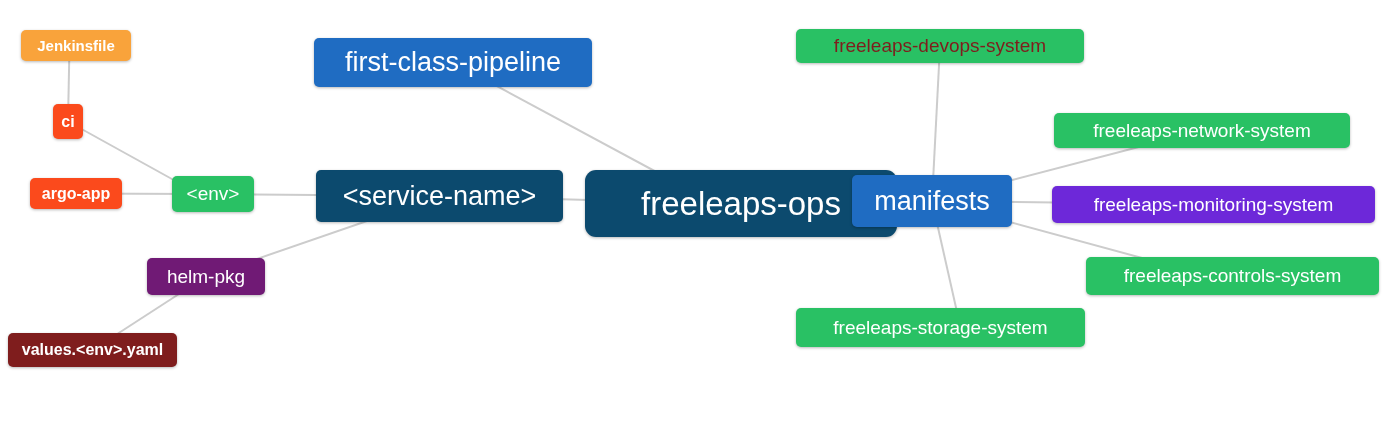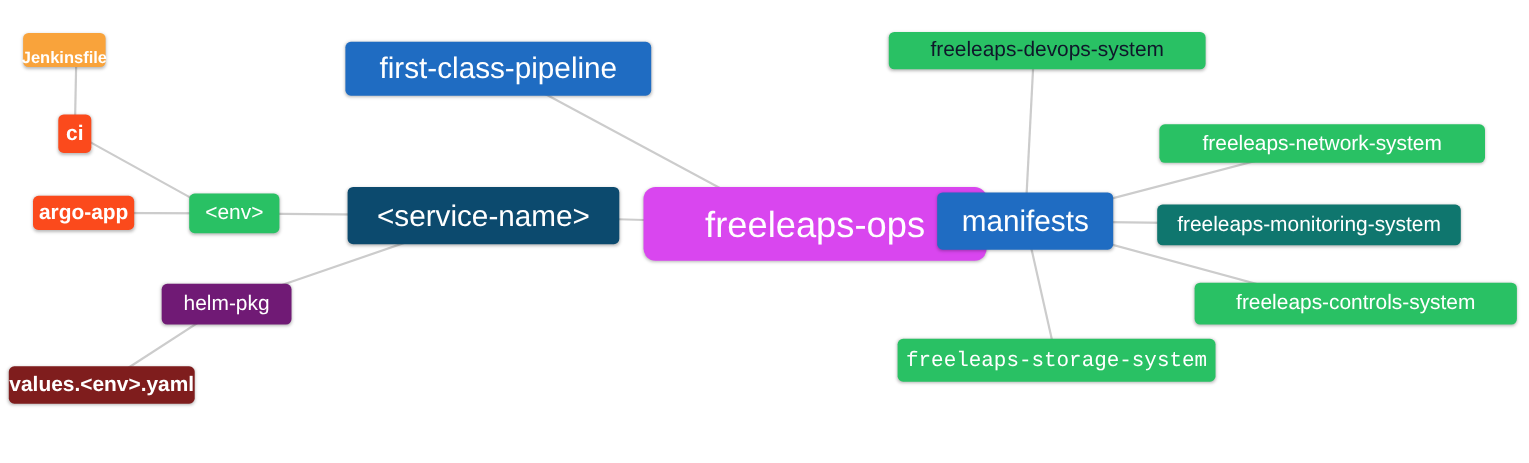--- a/index.html
+++ b/index.html
@@ -27,21 +27,21 @@
     border-radius: 5px;
     color: #ffffff;
     white-space: nowrap;
     box-shadow: 0 1px 3px rgba(0,0,0,0.28);
     cursor: pointer;
     user-select: none;
   }
   .depth-1 { font-size: 33px; }
   .depth-2 { font-size: 27px; }
   .depth-3 { font-size: 19px; }
-  .depth-4 { font-size: 19px; font-weight: bold; }
+  .depth-4 { font-size: 16px; font-weight: bold; }
   .depth-5 { font-size: 15px; font-weight: bold; }
 </style>
 </head>
 <body>
 
 <div class="stage">
   <svg class="edge-layer" xmlns="http://www.w3.org/2000/svg" viewBox="0 0 1390 421">
       <line x1="68" y1="121.5" x2="69.5" y2="45.5" stroke="#cccccc" stroke-width="2"></line>
       <line x1="199" y1="194" x2="68" y2="121.5" stroke="#cccccc" stroke-width="2"></line>
       <line x1="199" y1="194" x2="76" y2="193.5" stroke="#cccccc" stroke-width="2"></line>
@@ -51,58 +51,58 @@
       <line x1="715" y1="203.5" x2="439.5" y2="196" stroke="#cccccc" stroke-width="2"></line>
       <line x1="715" y1="203.5" x2="453" y2="62.5" stroke="#cccccc" stroke-width="2"></line>
       <line x1="715" y1="203.5" x2="932" y2="201" stroke="#cccccc" stroke-width="2"></line>
       <line x1="932" y1="201" x2="940" y2="46" stroke="#cccccc" stroke-width="2"></line>
       <line x1="932" y1="201" x2="1202" y2="130.5" stroke="#cccccc" stroke-width="2"></line>
       <line x1="932" y1="201" x2="1213.5" y2="204.5" stroke="#cccccc" stroke-width="2"></line>
       <line x1="932" y1="201" x2="1208.5" y2="276" stroke="#cccccc" stroke-width="2"></line>
       <line x1="932" y1="201" x2="960.5" y2="327.5" stroke="#cccccc" stroke-width="2"></line>
     </svg>
 
-<div class="node depth-1" style="left: 585px; top: 170px; width: 312px; height: 67px; background: #d946ef; color: rgb(255, 255, 255); border-radius: 11px;">
+<div class="node depth-1" style="left: 585px; top: 170px; width: 312px; height: 67px; background: #0c4a6e; color: rgb(255, 255, 255); border-radius: 11px;">
       <span>freeleaps-ops</span>
     </div>
     <div class="node depth-2" style="left: 314px; top: 38px; width: 278px; height: 49px; background: rgb(31, 108, 194); color: rgb(255, 255, 255);">
       <span>first-class-pipeline</span>
     </div>
     <div class="node depth-2" style="left: 316px; top: 170px; width: 247px; height: 52px; background: #0c4a6e; color: rgb(255, 255, 255);">
       <span>&lt;service-name&gt;</span>
     </div>
     <div class="node depth-2" style="left: 852px; top: 175px; width: 160px; height: 52px; background: rgb(31, 108, 194); color: rgb(255, 255, 255);">
       <span>manifests</span>
     </div>
     <div class="node depth-3" style="left: 158px; top: 176px; width: 82px; height: 36px; background: rgb(41, 193, 100); color: rgb(255, 255, 255); margin-left: 14px;">
       <span>&lt;env&gt;</span>
     </div>
     <div class="node depth-3" style="left: 147px; top: 258px; width: 118px; height: 37px; background: #701a75; color: rgb(255, 255, 255);">
       <span>helm-pkg</span>
     </div>
-    <div class="node depth-3" style="left: 796px; top: 29px; width: 288px; height: 34px; background: rgb(41, 193, 100); color: #0f172a; margin-left: 12px;">
+    <div class="node depth-3" style="left: 796px; top: 29px; width: 288px; height: 34px; background: rgb(41, 193, 100); color: #7f1d1d;">
       <span>freeleaps-devops-system</span>
     </div>
     <div class="node depth-3" style="left: 1054px; top: 113px; width: 296px; height: 35px; background: rgb(41, 193, 100); color: rgb(255, 255, 255);">
       <span>freeleaps-network-system</span>
     </div>
-    <div class="node depth-3" style="left: 1052px; top: 186px; width: 276px; height: 37px; background: #0f766e; color: rgb(255, 255, 255);">
+    <div class="node depth-3" style="left: 1052px; top: 186px; width: 323px; height: 37px; background: #6d28d9; color: rgb(255, 255, 255);">
       <span>freeleaps-monitoring-system</span>
     </div>
     <div class="node depth-3" style="left: 1062px; top: 257px; width: 293px; height: 38px; background: rgb(41, 193, 100); color: rgb(255, 255, 255); margin-left: 24px;">
       <span>freeleaps-controls-system</span>
     </div>
-    <div class="node depth-3" style="left: 816px; top: 308px; width: 289px; height: 39px; background: rgb(41, 193, 100); color: rgb(255, 255, 255); font-family: Liberation Mono, monospace;">
+    <div class="node depth-3" style="left: 796px; top: 308px; width: 289px; height: 39px; background: rgb(41, 193, 100); color: rgb(255, 255, 255);">
       <span>freeleaps-storage-system</span>
     </div>
     <div class="node depth-4" style="left: 53px; top: 104px; width: 30px; height: 35px; background: rgb(251, 74, 28); color: rgb(255, 255, 255);">
       <span>ci</span>
     </div>
     <div class="node depth-4" style="left: 30px; top: 178px; width: 92px; height: 31px; background: rgb(251, 74, 28); color: rgb(255, 255, 255);">
       <span>argo-app</span>
     </div>
     <div class="node depth-4" style="left: 8px; top: 333px; width: 169px; height: 34px; background: #7f1d1d; color: rgb(255, 255, 255);">
       <span>values.&lt;env&gt;.yaml</span>
     </div>
-    <div class="node depth-5" style="left: 21px; top: 30px; width: 75px; height: 31px; background: rgb(249, 163, 59); color: rgb(255, 255, 255); align-items: flex-end;">
+    <div class="node depth-5" style="left: 21px; top: 30px; width: 110px; height: 31px; background: rgb(249, 163, 59); color: rgb(255, 255, 255);">
       <span>Jenkinsfile</span>
     </div>
   </div>
 
 </body></html>

